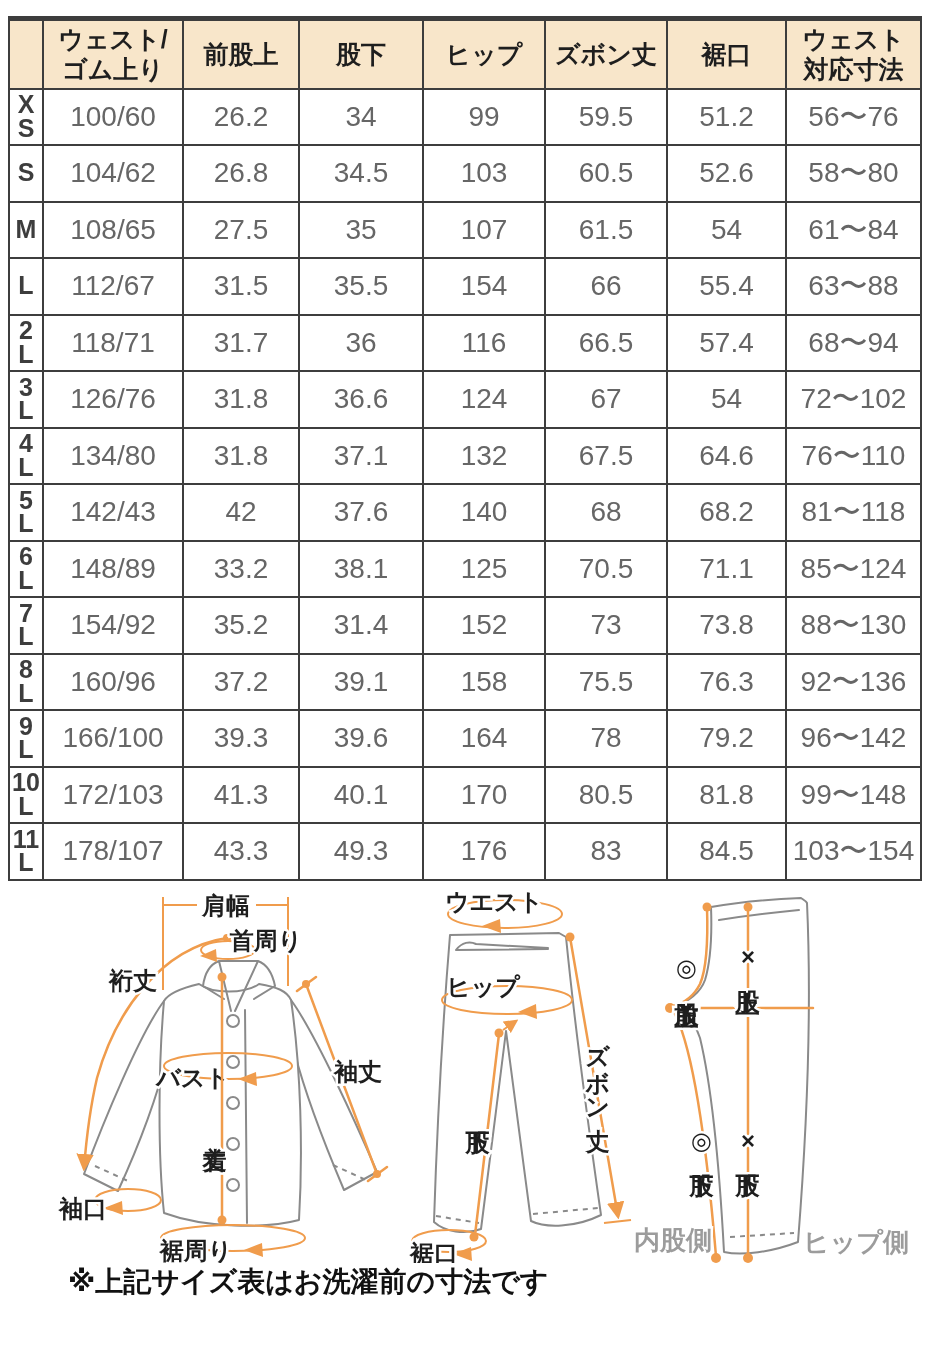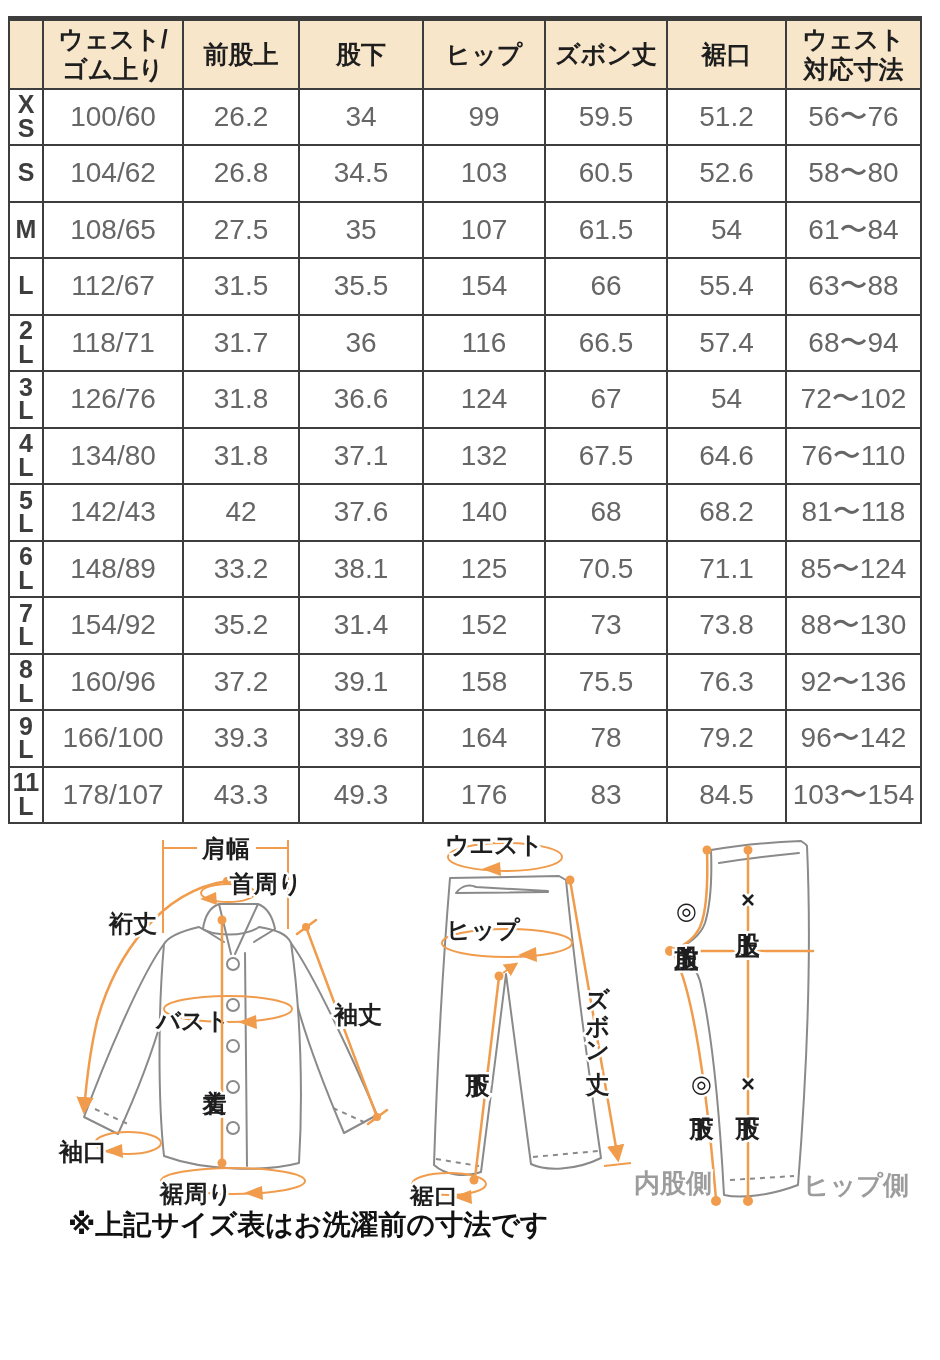--- a/index.html
+++ b/index.html
@@ -219,20 +219,31 @@
 L</th>
         <td>166/100</td>
         <td>39.3</td>
         <td>39.6</td>
         <td>164</td>
         <td>78</td>
         <td>79.2</td>
         <td>96〜142</td>
       </tr>
       <tr>
+        <th class="sz">10
+L</th>
+        <td>172/103</td>
+        <td>41.3</td>
+        <td>40.1</td>
+        <td>170</td>
+        <td>80.5</td>
+        <td>81.8</td>
+        <td>99〜148</td>
+      </tr>
+      <tr>
         <th class="sz">11
 L</th>
         <td>178/107</td>
         <td>43.3</td>
         <td>49.3</td>
         <td>176</td>
         <td>83</td>
         <td>84.5</td>
         <td>103〜154</td>
       </tr>

